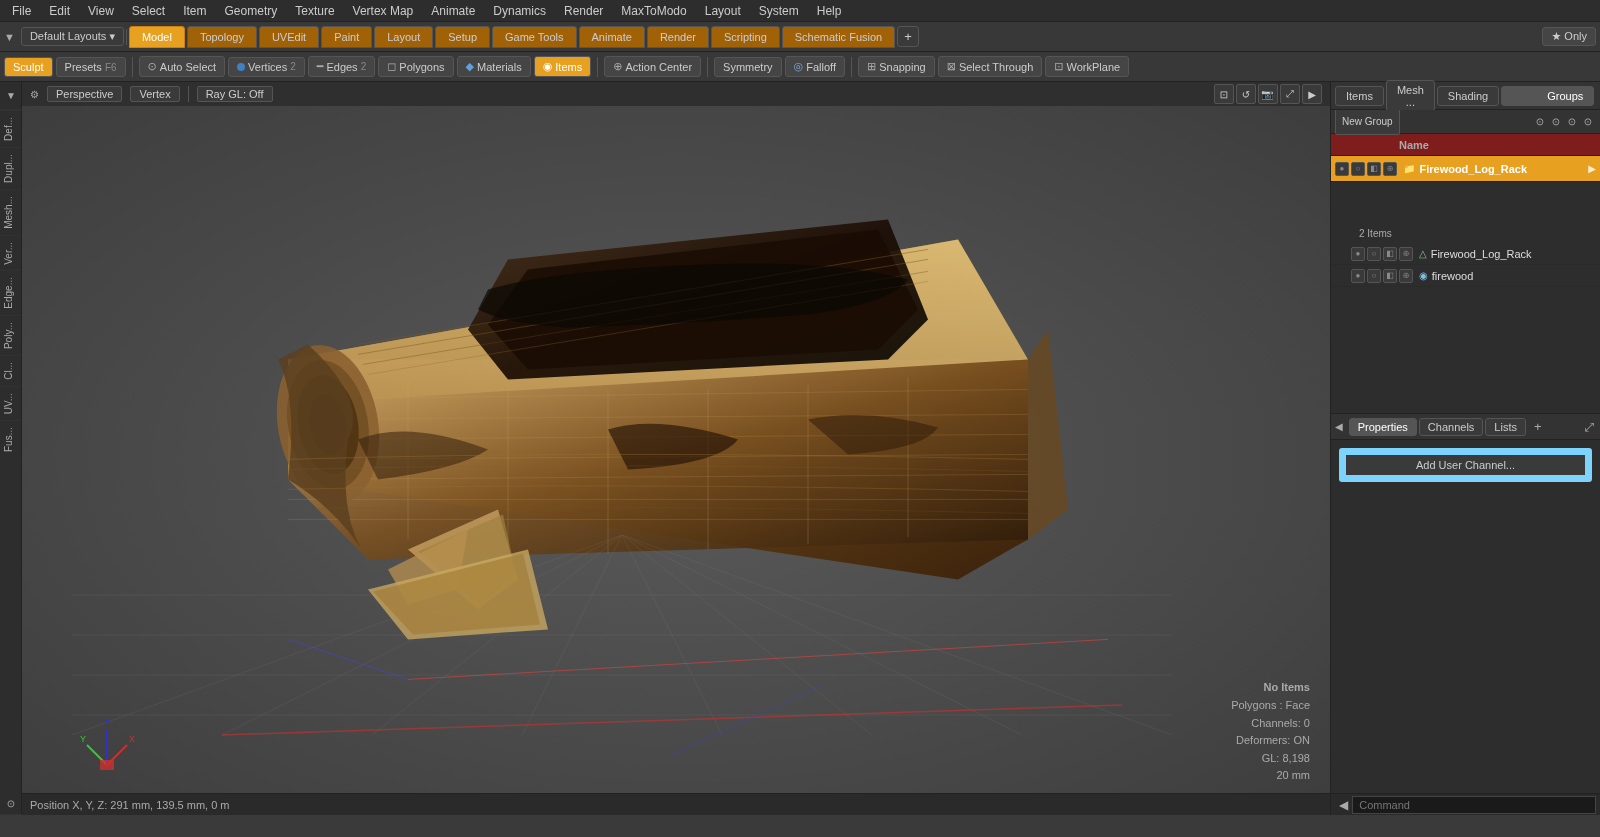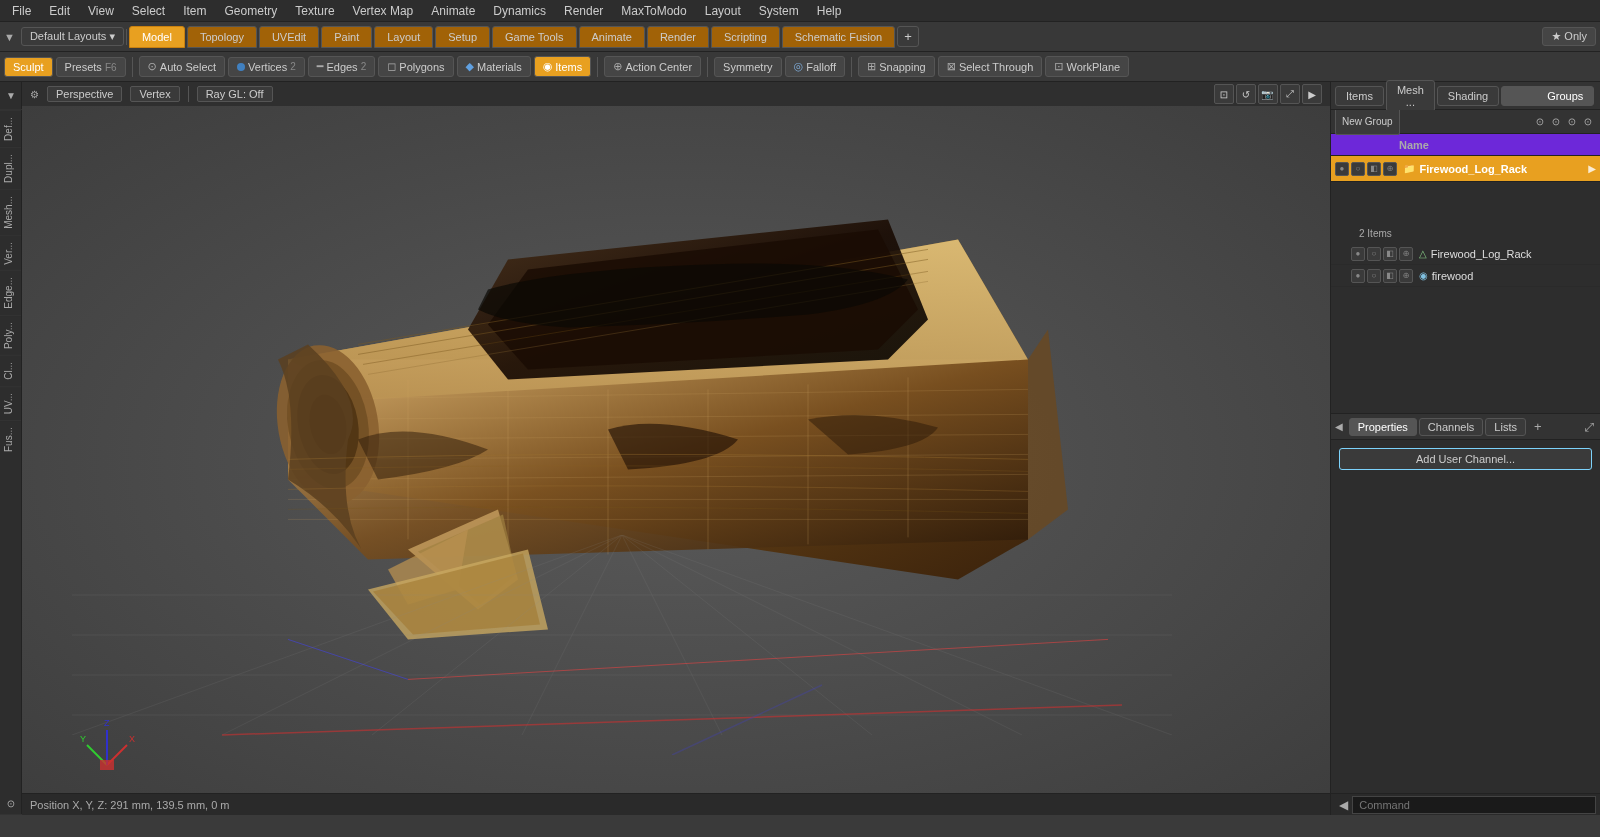--- a/index.html
+++ b/index.html
@@ -68,36 +68,36 @@
     .rpanel-tab { padding: 3px 10px; background: #3a3a3a; border: 1px solid #555; color: #ccc; cursor: pointer; font-size: 11px; border-radius: 3px; }
     .rpanel-tab.active { background: #555; color: #fff; padding-left: 45px; }
     .rpanel-spacer { flex: 1; }
     .rpanel-icon { color: #aaa; cursor: pointer; padding: 2px; }
 
     
     #groups-panel { flex: 1; overflow-y: auto; }
     #groups-toolbar { display: flex; align-items: center; background: #333; height: 24px; padding: 0 4px; border-bottom: 1px solid #222; }
     .gp-btn { padding: 7px 6px; background: #3a3a3a; border: 1px solid #555; color: #ccc; cursor: pointer; font-size: 10px; border-radius: 2px; }
     .gp-icon { width: 16px; height: 16px; display: flex; align-items: center; justify-content: center; cursor: pointer; color: #aaa; font-size: 10px; }
-    #groups-header { display: flex; align-items: center; background: #6d28d9; height: 22px; padding: 0 8px; border-bottom: 1px solid #222; font-size: 11px; color: #aaa; font-weight: bold; }
+    #groups-header { display: flex; align-items: center; background: #7f1d1d; height: 22px; padding: 0 8px; border-bottom: 1px solid #222; font-size: 11px; color: #aaa; font-weight: bold; }
     #firewood-group-row { display: flex; align-items: center; background: #e8a020; height: 26px; padding: 0 4px; border-bottom: 1px solid #222; cursor: pointer; }
     .group-row-text { font-size: 11px; color: #fff; font-weight: bold; flex: 1; }
     #group-items-container { padding: 2px 0; }
     .group-subrow { display: flex; align-items: center; height: 22px; padding: 0 20px; cursor: pointer; border-bottom: 1px solid #2a2a2a; }
     .group-item-text { font-size: 11px; color: #ddd; }
 
     
     #right-bottom { height: 380px; border-top: 1px solid #222; display: flex; flex-direction: column; }
     #right-bottom-tabs { display: flex; align-items: center; background: #333; height: 26px; padding: 0 4px; gap: 2px; border-bottom: 1px solid #222; }
     .rbottom-tab { padding: 2px 8px; background: #3a3a3a; border: 1px solid #555; color: #ccc; cursor: pointer; font-size: 11px; border-radius: 3px; }
     .rbottom-tab.active { background: #555; color: #fff; }
     .rbottom-plus { padding: 2px 6px; color: #aaa; cursor: pointer; font-size: 13px; }
     .rbottom-spacer { flex: 1; }
     .rbottom-icon { color: #aaa; cursor: pointer; font-size: 12px; padding: 2px; }
-    #add-channel-btn { margin: 8px; padding: 4px 8px; background: #3a3a3a; border: 1px solid #7dd3fc; color: #ccc; cursor: pointer; font-size: 11px; border-radius: 3px; text-align: center; }
+    #add-channel-btn { margin: 8px; padding: 4px 8px; background: #3a3a3a; border: 7px solid #7dd3fc; color: #ccc; cursor: pointer; font-size: 11px; border-radius: 3px; text-align: center; }
 
     
     #command-bar { display: flex; align-items: center; background: #2a2a2a; height: 22px; padding: 0 4px; border-top: 1px solid #222; }
     .cmd-arrow { color: #aaa; padding: 0 4px; cursor: pointer; }
     #command-input { flex: 1; background: #1a1a1a; border: 1px solid #444; color: #ccc; padding: 1px 6px; font-size: 11px; height: 18px; }
 
     
     .vp-controls { display: flex; gap: 2px; }
     .vp-ctrl-btn { width: 20px; height: 20px; background: #3a3a3a; border: 1px solid #555; display: flex; align-items: center; justify-content: center; cursor: pointer; font-size: 10px; color: #ccc; border-radius: 2px; }
 
@@ -356,20 +356,28 @@
         <svg id="axis-indicator" style="position:absolute; bottom:35px; left:50px; width:70px; height:70px;" viewBox="0 0 70 70">
           <line x1="35" y1="55" x2="55" y2="35" stroke="#cc3030" stroke-width="2"></line>
           <line x1="35" y1="55" x2="15" y2="35" stroke="#30cc30" stroke-width="2"></line>
           <line x1="35" y1="55" x2="35" y2="20" stroke="#3030cc" stroke-width="2"></line>
           <text x="57" y="32" fill="#cc3030" font-size="9">X</text>
           <text x="8" y="32" fill="#30cc30" font-size="9">Y</text>
           <text x="32" y="16" fill="#3030cc" font-size="9">Z</text>
           <rect x="28" y="50" width="14" height="10" fill="#cc3030" opacity="0.8"></rect>
         </svg>
 
+        <div id="info-overlay">
+          <div style="font-weight:bold;">No Items</div>
+          <div>Polygons : Face</div>
+          <div>Channels: 0</div>
+          <div>Deformers: ON</div>
+          <div>GL: 8,198</div>
+          <div>20 mm</div>
+        </div>
       </div>
     </div>
 
     <div id="status-bar">
       <span id="status-text">Position X, Y, Z:  291 mm, 139.5 mm, 0 m</span>
     </div>
   </div>
 
   <div id="right-panel">
 

